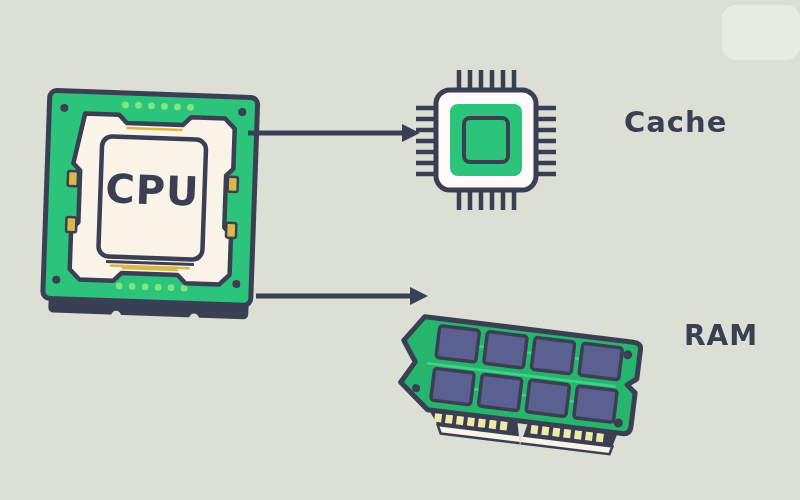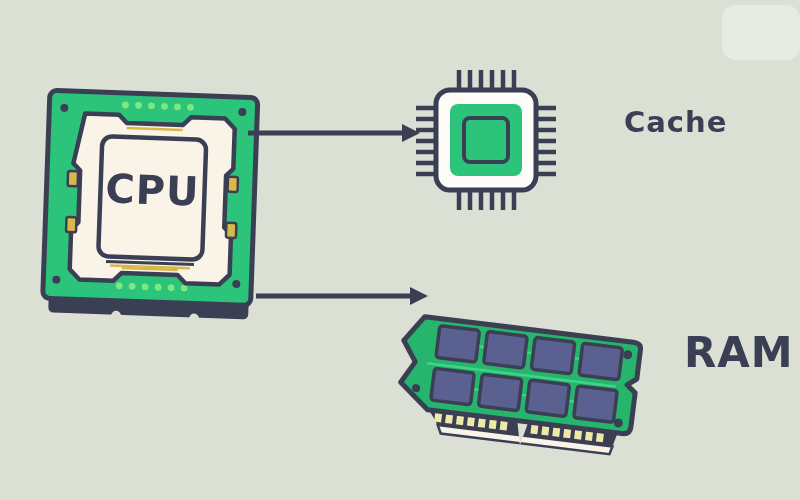--- a/index.html
+++ b/index.html
@@ -18,21 +18,21 @@
   .abs{position:absolute}
   .label{
     position:absolute;font-weight:bold;color:var(--outline);
     line-height:1;letter-spacing:1px;white-space:nowrap;
   }
   #cpu-wrap{left:36px;top:86px;width:232px;height:238px;transform:rotate(2deg);transform-origin:50% 50%;}
   #cpu-label{left:64px;top:84px;width:104px;text-align:center;font-size:40px;}
   #cache-wrap{left:412px;top:66px;width:148px;height:148px;}
   #cache-label{left:592px;top:108px;font-size:29px;margin-left:32px;}
   #ram-wrap{left:372px;top:302px;width:320px;height:165px;}
-  #ram-label{left:684px;top:332px;font-size:42px;}
+  #ram-label{left:684px;top:322px;font-size:28px;}
   #arrow-layer{left:0;top:0;width:800px;height:500px;pointer-events:none;}
   #corner-glow{right:0;top:5px;width:78px;height:55px;background:rgba(248,250,244,0.45);border-radius:14px;}
   
   .f-green{fill:var(--board-green)} .f-ramgreen{fill:var(--ram-green)}
   .f-cream{fill:var(--cream)} .f-gold{fill:var(--gold)}
   .f-navy{fill:var(--outline)} .f-white{fill:var(--white)}
   .f-slate{fill:var(--chip-slate)} .f-dot{fill:var(--dot-green)}
   .f-pin{fill:var(--pin-yellow)} .f-bg{fill:var(--background)}
   .s-navy{stroke:var(--outline)} .s-gold{stroke:var(--gold)}
   .s-trace{stroke:var(--trace-green)} .nf{fill:none}

